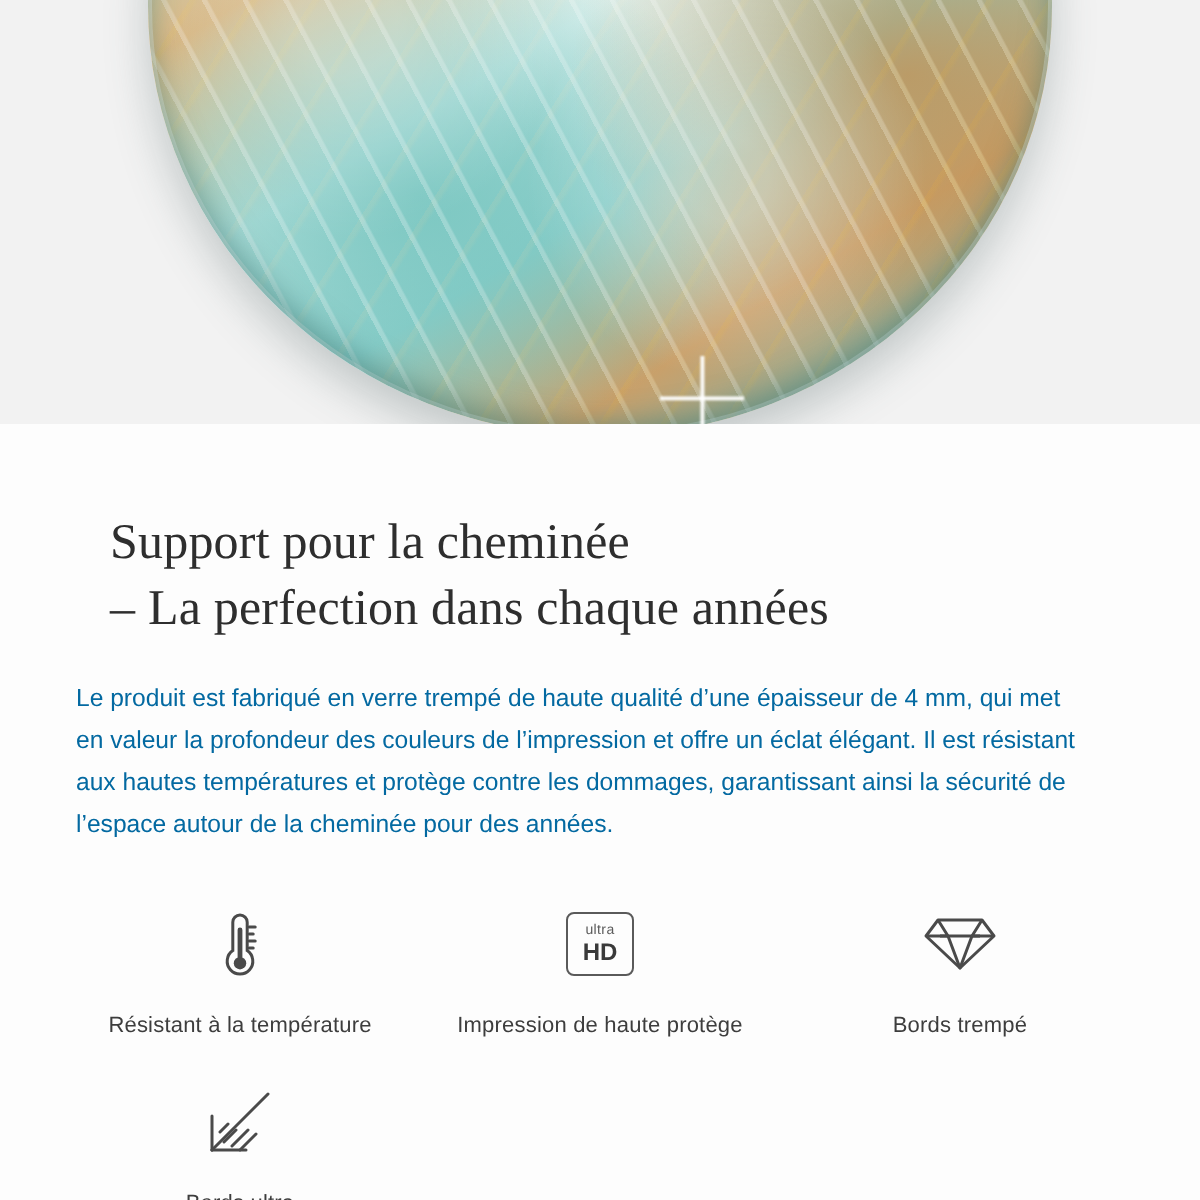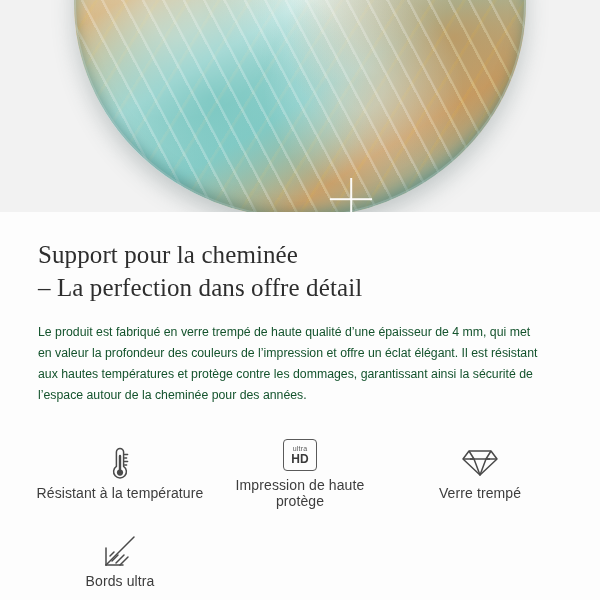--- a/index.html
+++ b/index.html
@@ -94,34 +94,34 @@
     filter: blur(0.4px);
   }
   .sparkle::before { width: 42px; height: 1.6px; }
   .sparkle::after  { width: 1.6px; height: 42px; }
 
   
   .content {
     padding: 26px 38px 0 38px;
   }
   h1.title {
-    margin: 0;
+    margin: 17px;
     font-family: "Liberation Serif", serif;
     font-weight: 400;
     font-size: 25px;
     line-height: 1.32;
     color: #2e2e2e;
     letter-spacing: 0.1px;
   }
   h1.title .line2 { display: block; }
   p.body-text {
     margin: 18px 0 0 0;
     font-size: 12.3px;
     line-height: 1.72;
-    color: #14532d;
+    color: #0369a1;
     max-width: 508px;
   }
 
   
   .features {
     margin-top: 26px;
     padding: 0 30px;
     display: grid;
     grid-template-columns: repeat(3, 1fr);
     row-gap: 20px;
@@ -133,22 +133,22 @@
     justify-content: center;
   }
   .feature-icon {
     height: 44px;
     display: flex;
     align-items: center;
     justify-content: center;
     color: #4a4a4a;
   }
   .feature-label {
-    margin-top: 0;
-    font-size: 14px;
+    margin-top: 13px;
+    font-size: 11px;
     color: #3d3d3d;
     text-align: center;
     letter-spacing: 0.1px;
   }
   .hd-badge {
     width: 32px;
     height: 30px;
     border: 1.6px solid #5a5a5a;
     border-radius: 4px;
     display: flex;
@@ -180,21 +180,21 @@
       <div class="glass-swirl"></div>
       <div class="glass-veins"></div>
       <div class="glass-edge"></div>
     </div>
     <div class="sparkle"></div>
   </div>
 
   <div class="content">
     <h1 class="title">
       <span>Support pour la cheminée</span>
-      <span class="line2">– La perfection dans offre détail</span>
+      <span class="line2">– La perfection dans chaque années</span>
     </h1>
     <p class="body-text">Le produit est fabriqué en verre trempé de haute qualité d’une épaisseur de 4 mm, qui met en valeur la profondeur des couleurs de l’impression et offre un éclat élégant. Il est résistant aux hautes températures et protège contre les dommages, garantissant ainsi la sécurité de l’espace autour de la cheminée pour des années.</p>
   </div>
 
   <div class="features">
 
     <div class="feature">
       <div class="feature-icon">
         <svg width="26" height="40" viewBox="0 0 26 40" fill="none" stroke="#4a4a4a" stroke-width="1.5">
           <path d="M13 5.5a3.6 3.6 0 0 1 3.6 3.6v14.2a6.4 6.4 0 1 1-7.2 0V9.1A3.6 3.6 0 0 1 13 5.5z"></path>
@@ -219,21 +219,21 @@
 
     <div class="feature">
       <div class="feature-icon">
         <svg width="38" height="32" viewBox="0 0 38 32" fill="none" stroke="#4a4a4a" stroke-width="1.5" stroke-linejoin="round">
           <path d="M8 4h22l6 8-17 16L2 12z"></path>
           <path d="M2 12h34"></path>
           <path d="M8 4l5 8-4 0M30 4l-5 8 4 0"></path>
           <path d="M13 12l6 16 6-16"></path>
         </svg>
       </div>
-      <div class="feature-label">Verre trempé</div>
+      <div class="feature-label">Bords trempé</div>
     </div>
 
     <div class="feature">
       <div class="feature-icon">
         <svg width="34" height="34" viewBox="0 0 34 34" fill="none" stroke="#4a4a4a" stroke-width="1.5" stroke-linecap="round">
           <path d="M3 31L31 3"></path>
           <path d="M3 31V14"></path>
           <path d="M3 31h17"></path>
           <path d="M9 27l6-6M13 29l8-8M7 22l4-4M17 31l8-8"></path>
         </svg>

